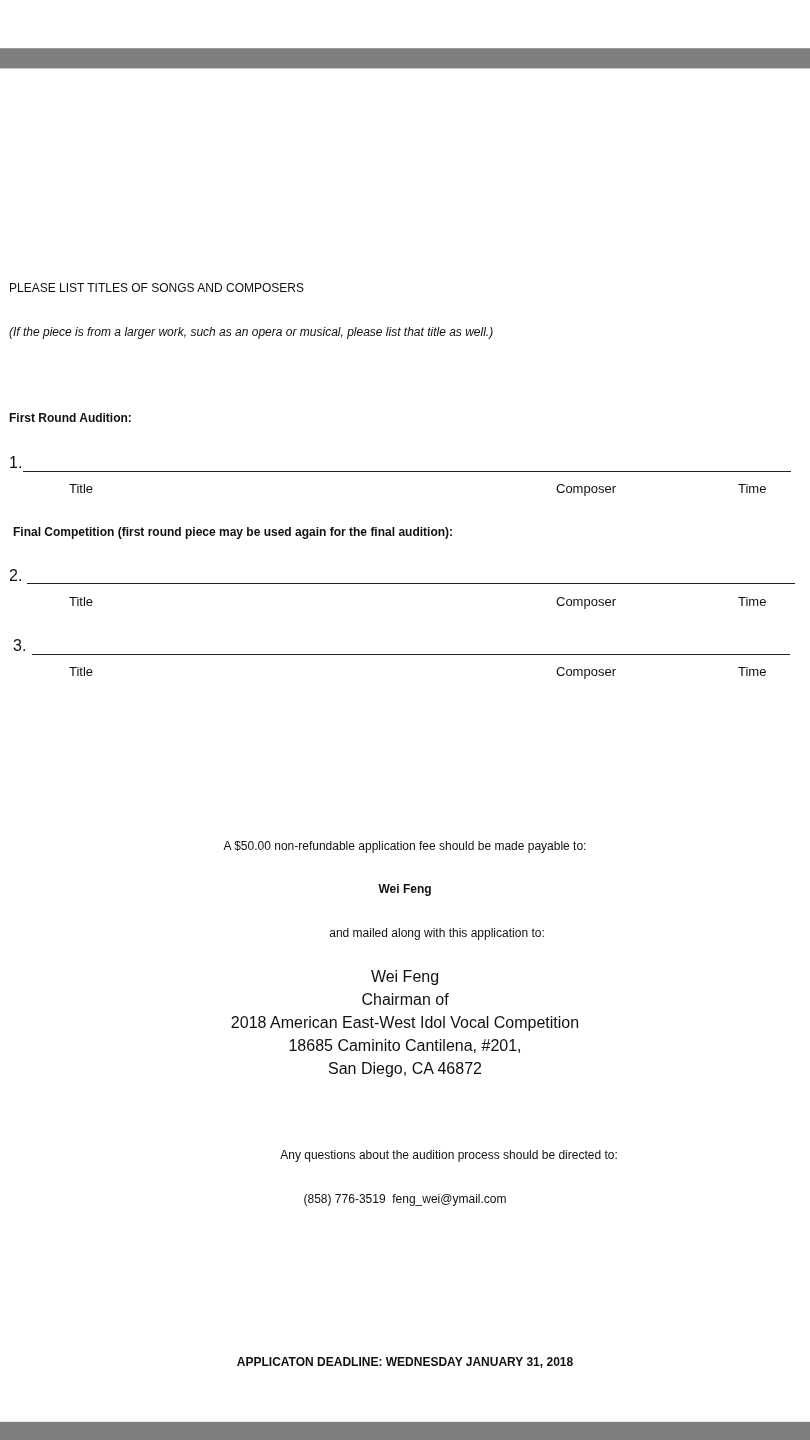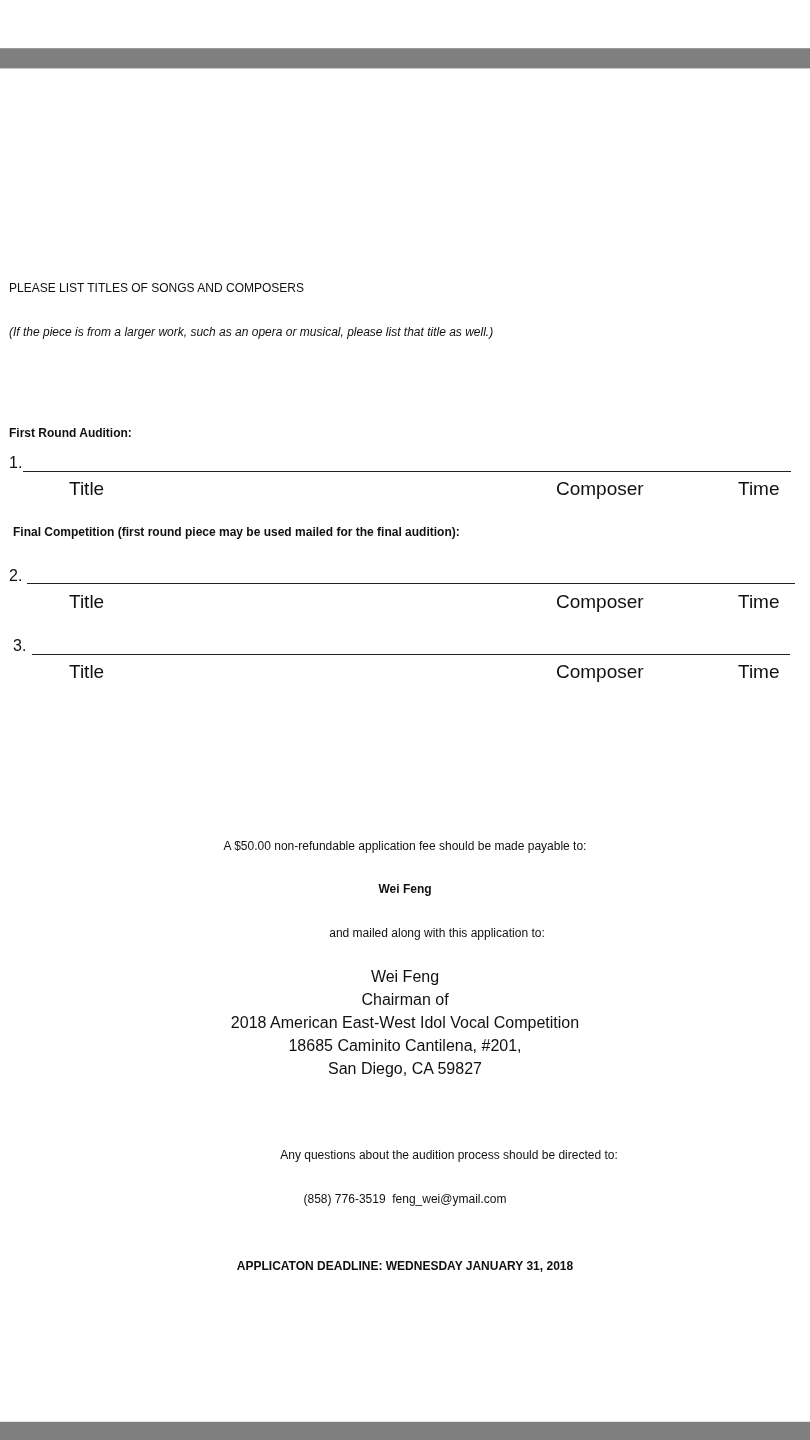--- a/index.html
+++ b/index.html
@@ -49,52 +49,52 @@
       font-size: 16px;
       line-height: 20px;
     }
     .line {
       position: absolute;
       height: 0;
       border-top: 1.3px solid #222222;
     }
     .label {
       position: absolute;
-      font-size: 19px;
+      font-size: 13px;
       line-height: 20px;
     }
     .address {
       position: absolute;
       left: 0;
       width: 810px;
       text-align: center;
       font-size: 16px;
       line-height: 23px;
     }
     .address div { white-space: nowrap; }
   </style>
 </head>
 <body>
 
 <div class="bar top"></div>
 
 <div class="txt" style="left:9px; top:278px;">PLEASE LIST TITLES OF SONGS AND COMPOSERS</div>
 <div class="txt" style="left:9px; top:322px;font-style:italic;">(If the piece is from a larger work, such as an opera or musical, please list that title as well.)</div>
 
-<div class="txt bold" style="left:9px; top:408px;margin-top:15px;">First Round Audition:</div>
+<div class="txt bold" style="left:9px; top:408px;">First Round Audition:</div>
 
 <div>
   <span class="num" style="left:9px; top:453px;">1.</span>
   <div class="line" style="left:23px; top:471px; width:768px;"></div>
   <span class="label" style="left:69px; top:479px;">Title</span>
   <span class="label" style="left:556px; top:479px;">Composer</span>
   <span class="label" style="left:738px; top:479px;">Time</span>
 </div>
 
-<div class="txt bold" style="left:13px; top:522px;">Final Competition (first round piece may be used mailed for the final audition):</div>
+<div class="txt bold" style="left:13px; top:522px;">Final Competition (first round piece may be used again for the final audition):</div>
 
 <div>
   <span class="num" style="left:9px; top:566px;">2.</span>
   <div class="line" style="left:27px; top:583px; width:768px;"></div>
   <span class="label" style="left:69px; top:592px;">Title</span>
   <span class="label" style="left:556px; top:592px;">Composer</span>
   <span class="label" style="left:738px; top:592px;">Time</span>
 </div>
 
 <div>
@@ -107,23 +107,23 @@
 
 <div class="txt center" style="top:836px;">A $50.00 non-refundable application fee should be made payable to:</div>
 <div class="txt center bold" style="top:879px;">Wei Feng</div>
 <div class="txt center" style="top:923px;margin-left:32px;">and mailed along with this application to:</div>
 
 <div class="address" style="top:965px;">
   <div>Wei Feng</div>
   <div>Chairman of</div>
   <div>2018 American East-West Idol Vocal Competition</div>
   <div>18685 Caminito Cantilena, #201,</div>
-  <div>San Diego, CA 59827</div>
+  <div>San Diego, CA 46872</div>
 </div>
 
 <div class="txt center" style="top:1145px;padding-left:44px;">Any questions about the audition process should be directed to:</div>
 <div class="txt center" style="top:1189px;">
   <span>(858) 776-3519</span>&nbsp;&nbsp;<span>feng_wei@ymail.com</span>
 </div>
 
-<div class="txt center bold" style="top:1256px;">APPLICATON DEADLINE: WEDNESDAY JANUARY 31, 2018</div>
+<div class="txt center bold" style="top:1352px;">APPLICATON DEADLINE: WEDNESDAY JANUARY 31, 2018</div>
 
 <div class="bar bottom"></div>
 
 </body></html>

